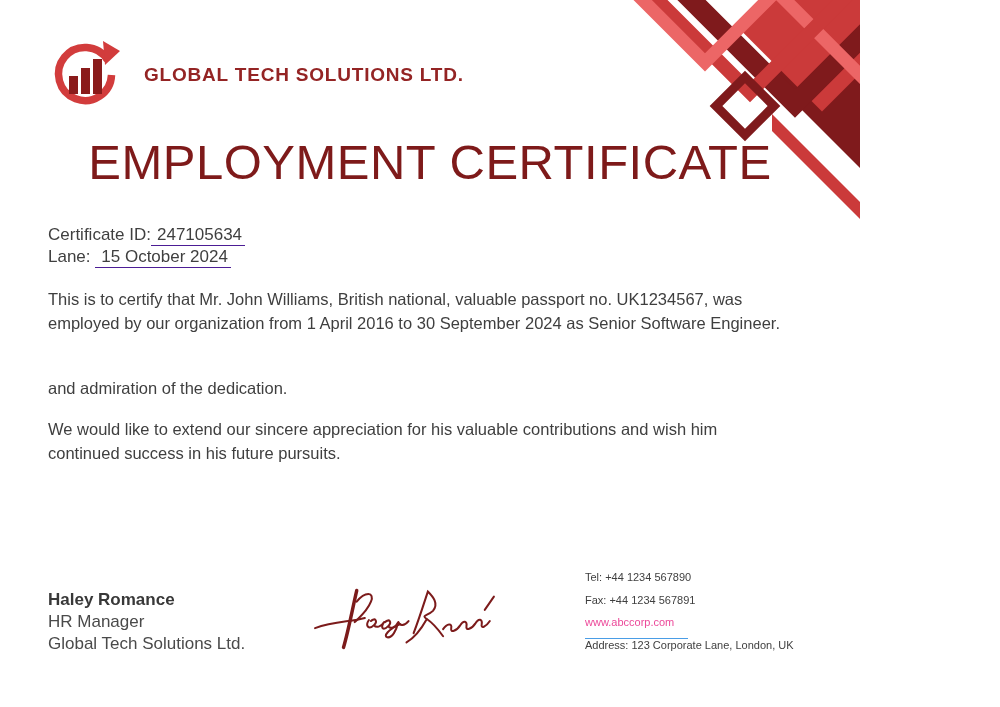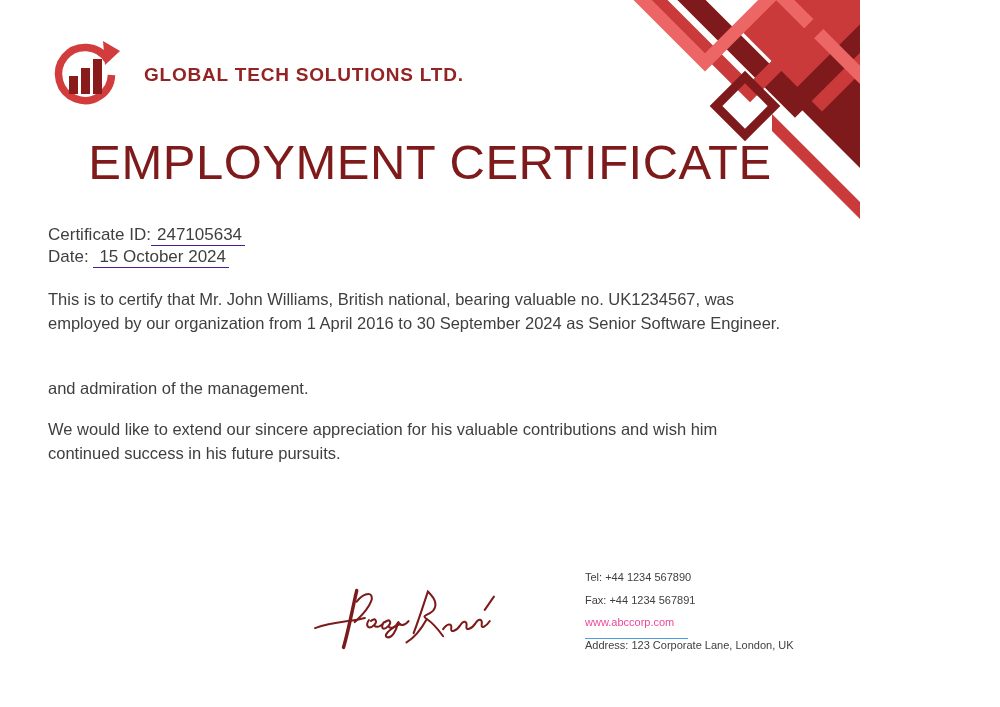--- a/index.html
+++ b/index.html
@@ -70,30 +70,35 @@
     <span class="company-name">GLOBAL TECH SOLUTIONS LTD.</span>
   </div>
 
   <h1 class="title">EMPLOYMENT CERTIFICATE</h1>
 
   <div class="meta">
     <div>
       <span>Certificate ID:</span><span class="meta-value">247105634</span>
     </div>
     <div>
-      <span>Date:</span> <span class="meta-value">15 October 2024</span>
+      <span>Lane:</span> <span class="meta-value">15 October 2024</span>
     </div>
   </div>
 
   <div class="paragraphs">
-    <p><span>This is to certify that </span><span class="u">Mr. John Williams</span><span>, </span><span class="u">British</span><span> national, bearing valuable </span><span class="u">no. UK1234567</span><span>, was</span><br><span>employed by our organization from </span><span class="u">1 April 2016 to 30 September 2024</span><span> as </span><span class="u">Senior Software Engineer.</span></p>
-    <p><br><span>and admiration of the management.</span></p>
+    <p><span>This is to certify that </span><span class="u">Mr. John Williams</span><span>, </span><span class="u">British</span><span> national, valuable passport </span><span class="u">no. UK1234567</span><span>, was</span><br><span>employed by our organization from </span><span class="u">1 April 2016 to 30 September 2024</span><span> as </span><span class="u">Senior Software Engineer.</span></p>
+    <p><br><span>and admiration of the dedication.</span></p>
     <p><span>We would like to extend our sincere appreciation for his valuable contributions and wish him</span><br><span>continued success in his future pursuits.</span></p>
   </div>
 
+  <div class="signatory">
+    <div class="name">Haley Romance</div>
+    <div>HR Manager</div>
+    <div>Global Tech Solutions Ltd.</div>
+  </div>
 
   <svg class="signature-icon" viewBox="0 0 185 62" xmlns="http://www.w3.org/2000/svg" aria-hidden="true">
     <g fill="none" stroke="#7c1b1b" stroke-width="2" stroke-linecap="round">
       <path d="M3 40 C 22 33, 38 34, 52 30"></path>
       <path d="M44 3 C 40 20, 36 42, 31 59" stroke-width="3.4"></path>
       <path d="M44 14 C 52 4, 62 4, 58 14 C 54 24, 46 30, 42 34"></path>
       <path d="M56 32 C 52 38, 56 42, 61 37 C 65 33, 62 29, 58 33 M61 37 C 63 40, 68 39, 71 34 M71 34 C 67 40, 70 43, 75 38 C 79 34, 76 30, 72 34 M75 38 C 77 41, 82 40, 85 34 M85 34 C 83 42, 79 50, 74 49 C 70 48, 75 41, 87 36 M85 34 C 86 38, 91 38, 95 33"></path>
       <path d="M100 45 C 106 29, 111 13, 114 4 C 119 9, 125 16, 119 23 C 114 28, 107 27, 113 31 C 119 35, 124 41, 129 48 M113 31 C 108 40, 100 50, 93 54"></path>
       <path d="M129 41 C 133 35, 138 35, 137 40 C 136 45, 142 43, 146 37 C 149 32, 153 33, 152 38 C 151 43, 157 41, 161 35 C 164 30, 168 31, 167 36 C 166 41, 171 39, 175 33"></path>
       <path d="M170 22 L 179 9"></path>

